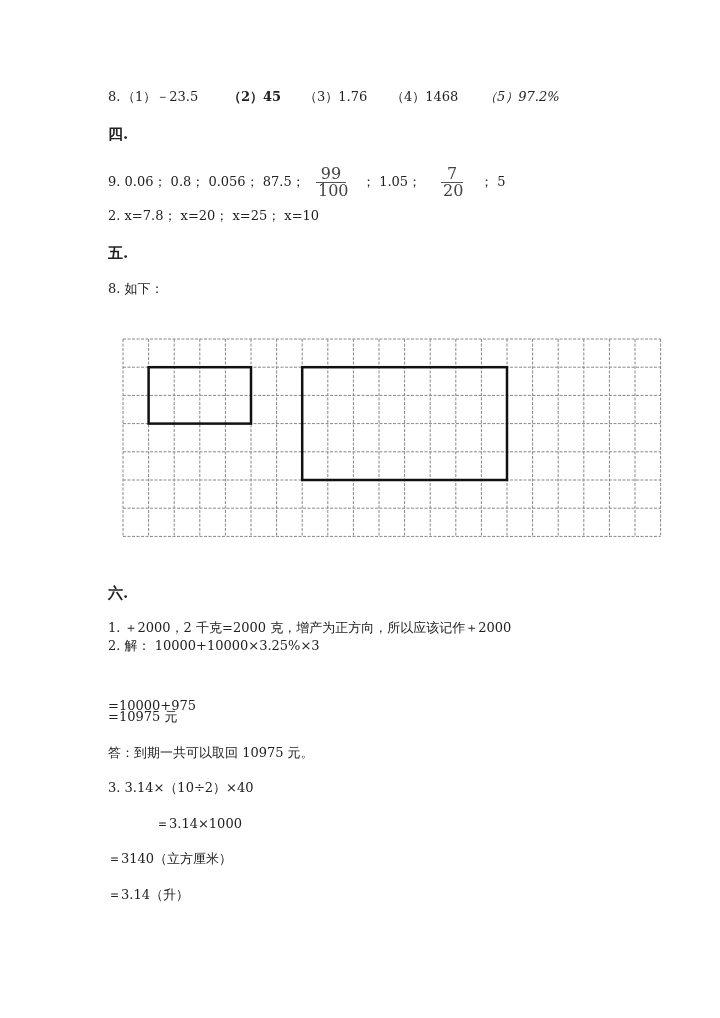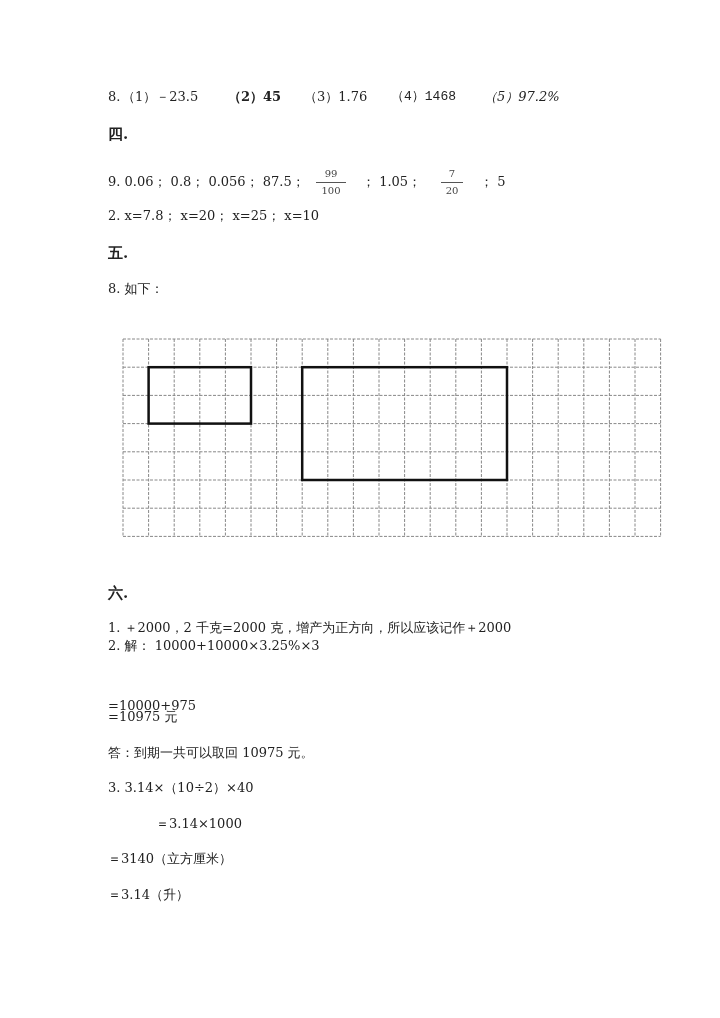--- a/index.html
+++ b/index.html
@@ -1,35 +1,35 @@
 <!DOCTYPE html>
 <html><head>
 <meta charset="utf-8">
 <style>
   html, body { margin:0; padding:0; background:#ffffff; }
   body { width:720px; height:1018px; position:relative; overflow:hidden;
          font-family: "DejaVu Serif", "Liberation Serif", serif; color:#222; }
   .line { position:absolute; left:108px; font-size:13px; white-space:nowrap; line-height:18px; }
   .heading { position:absolute; left:108px; font-size:15px; font-weight:bold; line-height:20px; }
   .seg { display:inline-block; }
-  .frac { position:absolute; text-align:center; font-size:10px; line-height:14px; color:#444; }
+  .frac { position:absolute; text-align:center; font-size:16px; line-height:14px; color:#444; }
   .frac .num { display:block; padding:0 2px; }
   .frac .bar { display:block; border-top:1px solid #555; margin:1px 0; }
   .frac .den { display:block; padding:0 2px; }
   #grid { position:absolute; left:122px; top:338px; }
 </style>
 </head>
 <body>
 
 <div class="line" style="top:88px;">
   <span class="seg">8.</span>
   <span class="seg" style="position:absolute;left:14px;">（1）－23.5</span>
   <span class="seg" style="position:absolute;left:120px;font-weight:bold;">（2）45</span>
   <span class="seg" style="position:absolute;left:196px;">（3）1.76</span>
-  <span class="seg" style="position:absolute;left:283px;font-family:Liberation Mono, monospace;">（4）1468</span>
+  <span class="seg" style="position:absolute;left:283px;">（4）1468</span>
   <span class="seg" style="position:absolute;left:376px;font-style:italic;">（5）97.2%</span>
 </div>
 
 <div class="heading" style="top:124px;">四.</div>
 
 <div class="line" style="top:173px;">
   <span class="seg">9. 0.06； 0.8； 0.056； 87.5；</span>
 </div>
 <div class="frac" style="left:316px;top:167px;width:30px;">
   <span class="num">99</span>

